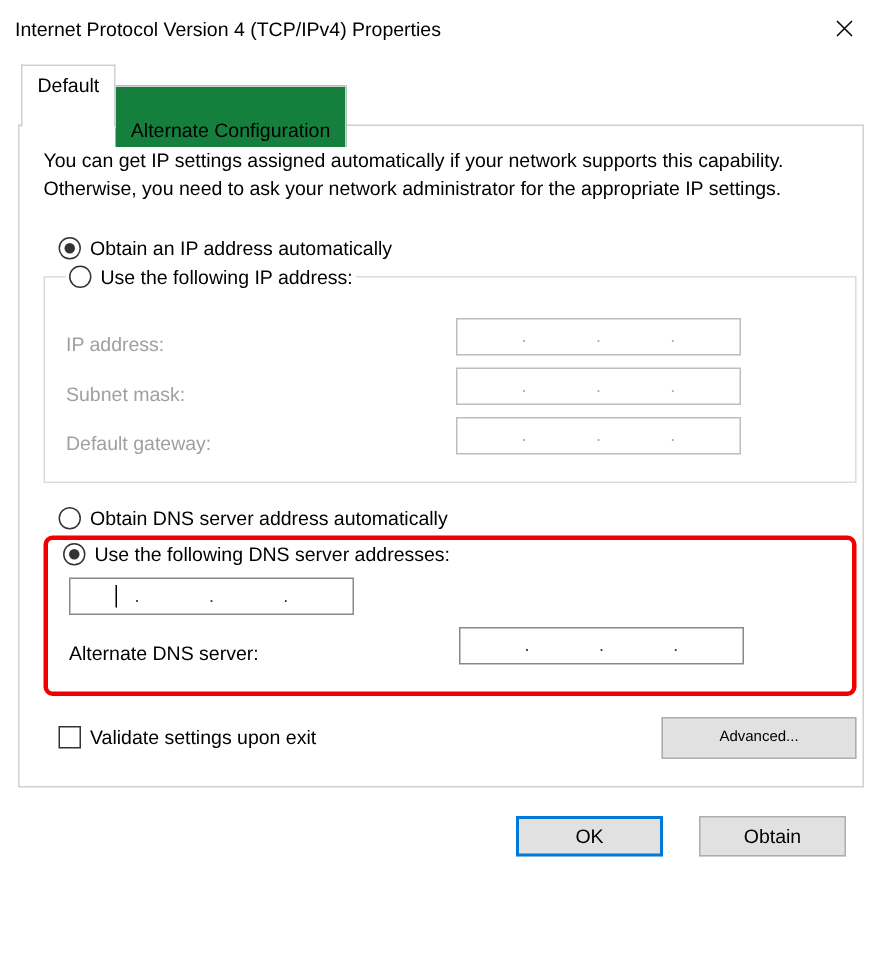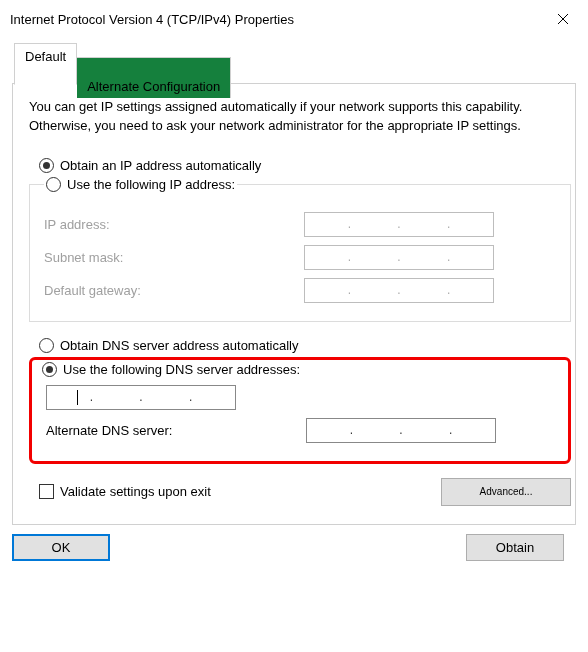--- a/index.html
+++ b/index.html
@@ -102,21 +102,21 @@
     }
     fieldset.group legend {
       padding: 0 2px;
     }
     fieldset.group legend .radio-line {
       padding-left: 0;
       margin-bottom: 0;
     }
     .row {
       display: flex;
-      align-items: center;
+      align-items: flex-end;
       margin: 8px 0;
     }
     .row .label {
       width: 260px;
     }
     .row.disabled .label { color: #a0a0a0; }
     .ip-input {
       width: 190px;
       height: 25px;
       border: 1px solid #888;
@@ -170,23 +170,23 @@
       width: 130px;
       height: 28px;
       border: 1px solid #adadad;
       background: #e1e1e1;
       cursor: pointer;
       font-family: inherit;
       font-size: 10px;
     }
     .buttons {
       display: flex;
-      justify-content: space-between;
-      gap: 10px;
-      padding: 8px 12px 0 0;
+      justify-content: flex-end;
+      gap: 24px;
+      padding: 18px 12px 0 0;
     }
     .btn {
       width: 98px;
       height: 27px;
       border: 1px solid #adadad;
       background: #e1e1e1;
       cursor: pointer;
       font-family: inherit;
       font-size: 13px;
     }

